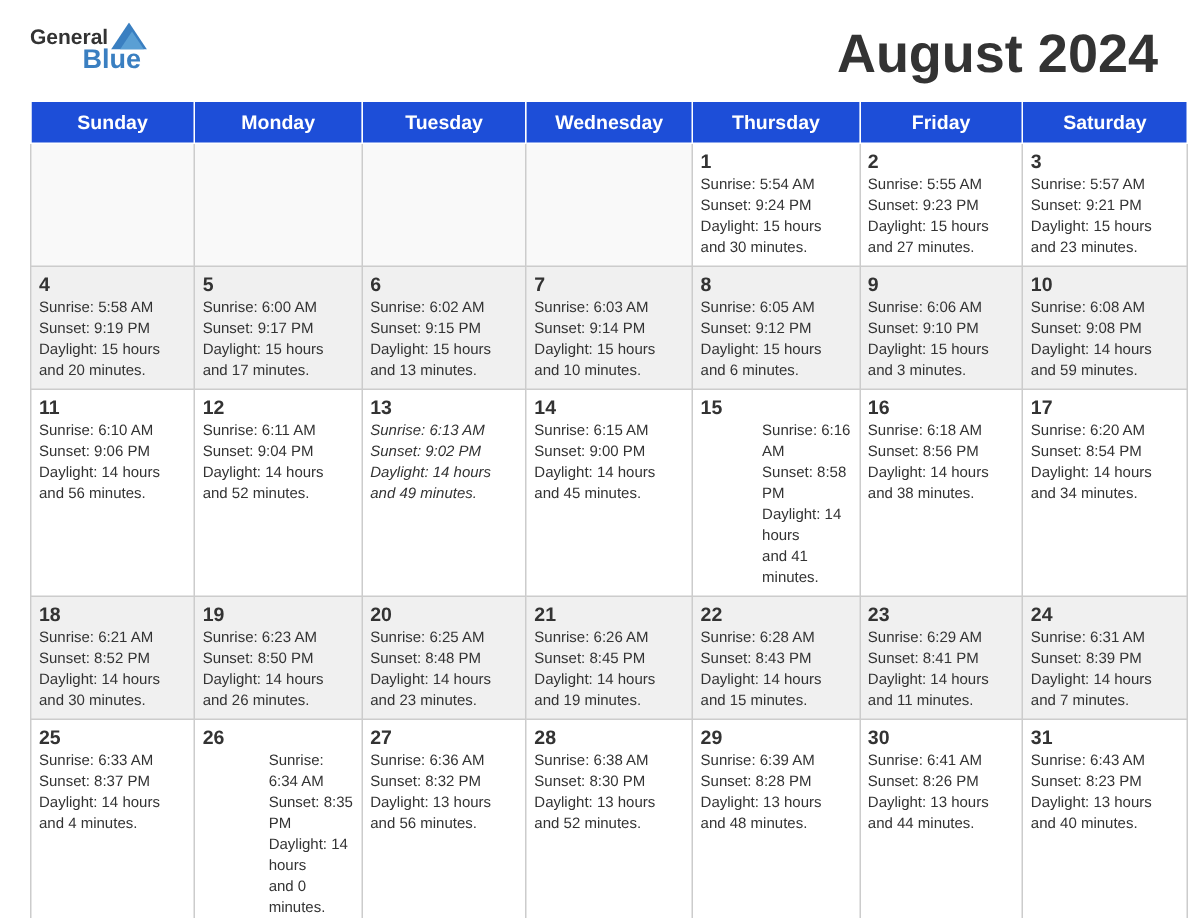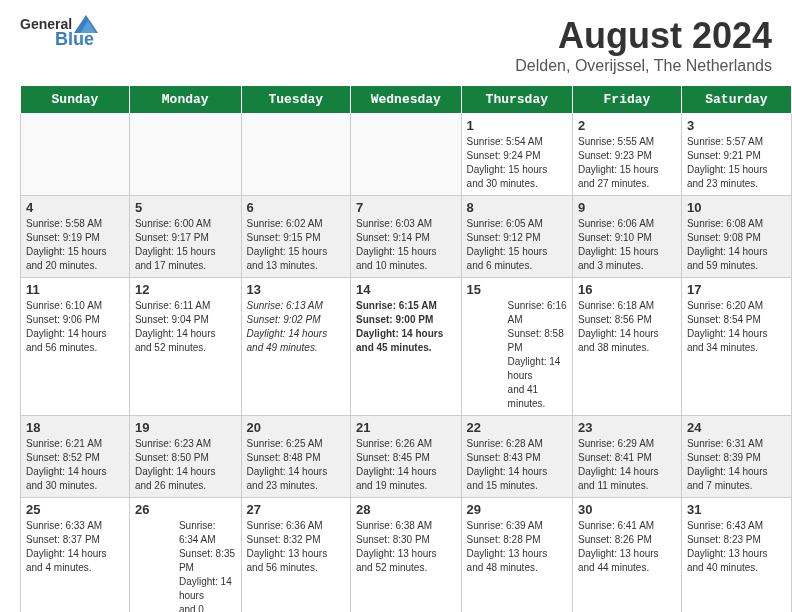--- a/index.html
+++ b/index.html
@@ -13,21 +13,21 @@
     .logo-blue { font-size: 18px; font-weight: bold; color: #3a7fc1; }
     .logo-icon { width: 24px; height: 18px; margin-left: 2px; }
     
     .title-block { text-align: right; }
     .month-year { font-size: 36px; font-weight: bold; color: #333; }
     .location { font-size: 16px; color: #555; }
     
     .calendar { width: 100%; border-collapse: collapse; margin: 0 10px; }
     .calendar-wrapper { padding: 0 10px 10px 10px; }
     
-    .day-header { background: #15803d; color: #fff; text-align: center; padding: 6px 4px; font-size: 13px; font-weight: bold; border: 1px solid #fff; font-family: Liberation Mono, monospace; }
+    .day-header { background: #1d4ed8; color: #fff; text-align: center; padding: 6px 4px; font-size: 13px; font-weight: bold; border: 1px solid #fff; }
     
     .day-cell { border: 1px solid #ccc; vertical-align: top; padding: 4px 5px; width: 113px; min-height: 85px; font-size: 10.5px; color: #333; background: #fff; }
     .day-cell.empty { background: #f9f9f9; }
     .day-cell.shaded { background: #f0f0f0; }
     
     .day-number { font-size: 13px; font-weight: bold; margin-bottom: 2px; }
     .day-info { font-size: 10px; color: #333; line-height: 1.4; }
 
     .footer { padding: 5px 20px; font-size: 11px; color: #555; }
     
@@ -43,21 +43,20 @@
         <span class="logo-general">General</span>
         <svg class="logo-icon" viewBox="0 0 24 18" xmlns="http://www.w3.org/2000/svg">
           <polygon points="0,18 12,0 24,18" fill="#3a7fc1"></polygon>
           <polygon points="6,18 14,6 22,18" fill="#5a9fd4"></polygon>
         </svg>
       </div>
       <span class="logo-blue" style="margin-top:-4px;margin-left:35px;">Blue</span>
     </div>
     <div class="title-block">
       <div class="month-year">August 2024</div>
-      <div class="location">Delden, Overijssel, The Netherlands</div>
     </div>
   </div>
 
   <div class="calendar-wrapper">
     <table class="calendar">
       <thead>
         <tr>
         <th class="day-header">Sunday</th>
             <th class="day-header">Monday</th>
             <th class="day-header">Tuesday</th>
@@ -163,21 +162,21 @@
             </td>
             <td class="day-cell">
               <div class="day-number">13</div>
               <div class="day-info" style="white-space: pre-line; font-style: italic;">Sunrise: 6:13 AM
 Sunset: 9:02 PM
 Daylight: 14 hours
 and 49 minutes.</div>
             </td>
             <td class="day-cell">
               <div class="day-number">14</div>
-              <div class="day-info" style="white-space: pre-line; font-weight: bold;">Sunrise: 6:15 AM
+              <div class="day-info" style="white-space: pre-line;">Sunrise: 6:15 AM
 Sunset: 9:00 PM
 Daylight: 14 hours
 and 45 minutes.</div>
             </td>
             <td class="day-cell">
               <div class="day-number">15</div>
               <div class="day-info" style="white-space: pre-line; margin-left: 41px;">Sunrise: 6:16 AM
 Sunset: 8:58 PM
 Daylight: 14 hours
 and 41 minutes.</div>

